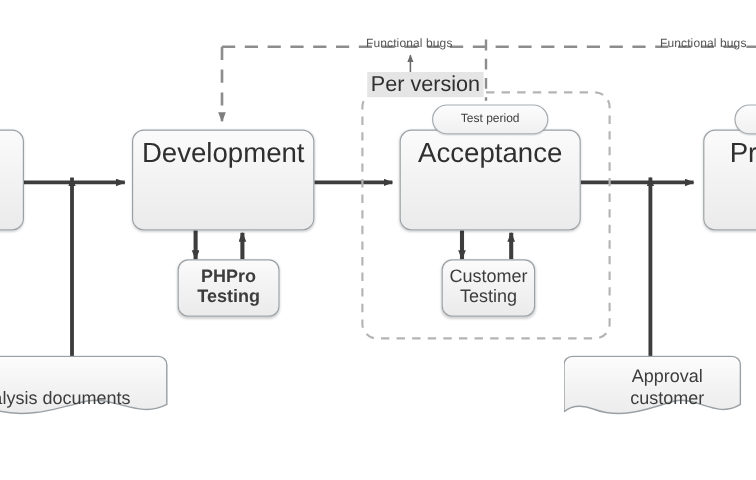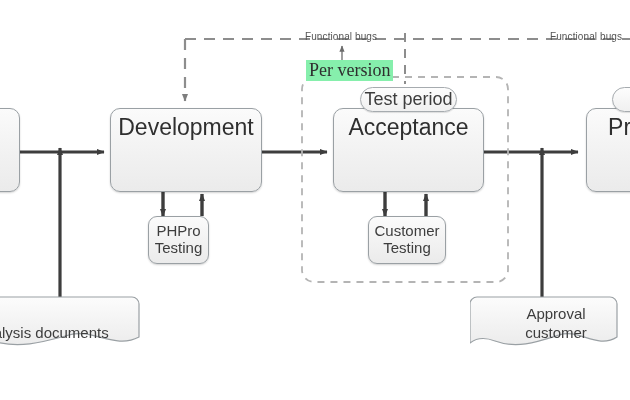--- a/index.html
+++ b/index.html
@@ -18,35 +18,35 @@
 
   .stage-node{font-size:23px;color:#2f2f2f;}
   .stage-node .txt{padding-top:6px;}
 
   .small-node{font-size:15px;color:#3d3d3d;border-radius:9px;}
   .small-node .txt{padding:0 4px;}
 
   .badge{position:absolute;box-sizing:border-box;
          background:linear-gradient(to bottom,#fdfdfd,#f0f0f0);
          border:1px solid #a6abaf;border-radius:13px;
-         font-size:18px;color:#3d3d3d;
+         font-size:10px;color:#3d3d3d;
          display:flex;align-items:center;justify-content:center;
          box-shadow:0 1px 1px rgba(0,0,0,.12);z-index:3;}
 
   .doc{position:absolute;box-sizing:border-box;z-index:2;}
   .doc svg{position:absolute;left:0;top:0;}
   .doc .doctext{position:absolute;left:0;top:0;width:100%;
                 font-size:15px;color:#3d3d3d;text-align:center;line-height:1.25;
                 padding-top:9px;box-sizing:border-box;}
 
   .edge-label{position:absolute;font-size:10px;color:#555;white-space:nowrap;
               letter-spacing:.1px;}
 
-  .grp-label{position:absolute;font-size:18px;color:#2f2f2f;background:#86efac;
-             padding:0 3px;z-index:4;white-space:nowrap;font-family:Liberation Serif, serif;}
+  .grp-label{position:absolute;font-size:18px;color:#2f2f2f;background:#e5e5e5;
+             padding:0 3px;z-index:4;white-space:nowrap;}
 </style>
 </head>
 <body>
 
 <div id="stage">
 
   <svg id="canvas" viewBox="0 0 630 400" xmlns="http://www.w3.org/2000/svg">
     <defs>
       <marker id="arrowSolid" markerWidth="9" markerHeight="9" refX="7.4" refY="3.2" orient="auto" markerUnits="userSpaceOnUse">
         <path d="M0,0 L8,3.2 L0,6.4 z" fill="#3d3d3d"></path>
@@ -121,21 +121,21 @@
 
   <div class="node stage-node top-label" style="left:586px;top:108px;width:80px;height:84px;">
     <span class="txt">Pro</span>
   </div>
 
   <div class="badge" style="left:360px;top:87px;width:97px;height:25px;">
     <span>Test period</span>
   </div>
   <div class="badge" style="left:612px;top:87px;width:97px;height:25px;"></div>
 
-  <div class="node small-node" style="left:148px;top:216px;width:61px;height:48px;">
+  <div class="node small-node" style="left:148px;top:216px;width:85px;height:48px;font-weight:bold;">
     <span class="txt">
       <span>PHPro</span><br>
       <span>Testing</span>
     </span>
   </div>
 
   <div class="node small-node" style="left:368px;top:216px;width:78px;height:48px;">
     <span class="txt">
       <span>Customer</span><br>
       <span>Testing</span>

